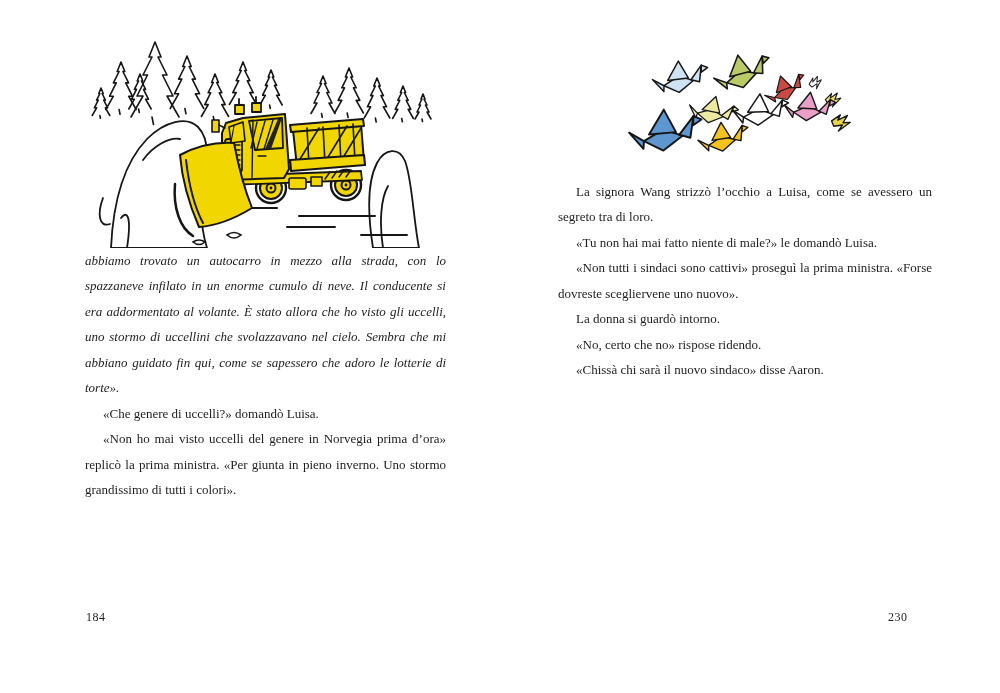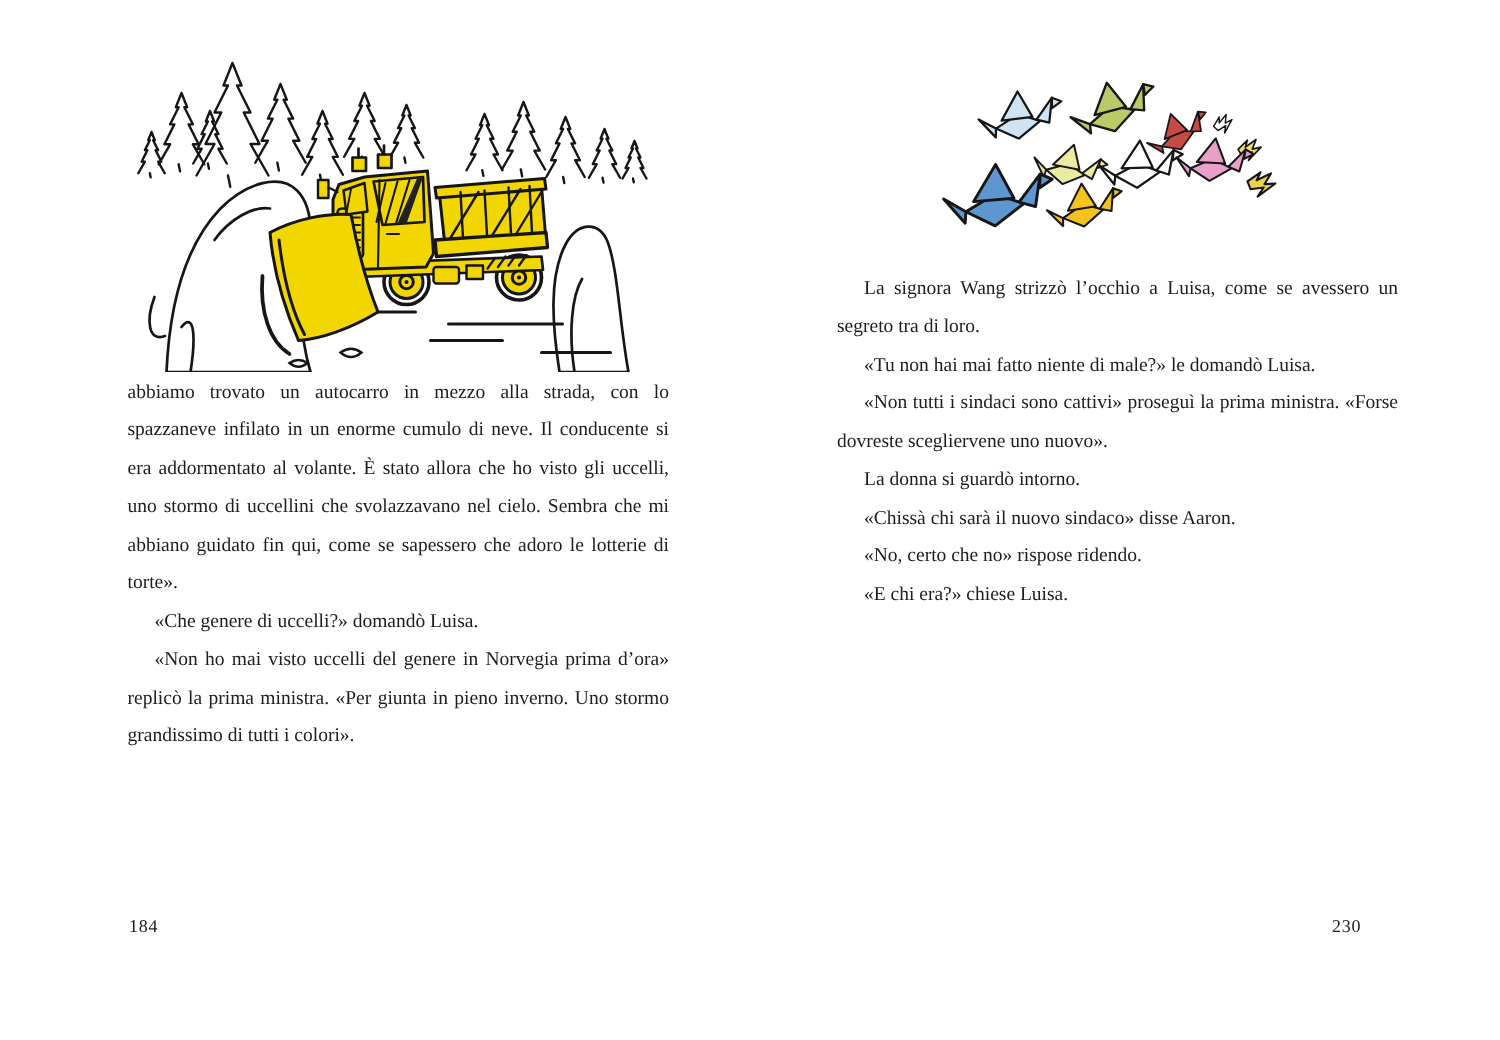--- a/index.html
+++ b/index.html
@@ -10,21 +10,21 @@
   }
   .page-spread{position:absolute;inset:0;}
   figure{margin:0;position:absolute;}
   #truck-fig{left:85px;top:36px;width:400px;height:212px;}
   #birds-fig{left:612px;top:48px;width:260px;height:122px;}
   .text-block{
     position:absolute;text-align:justify;
     font-size:13px;line-height:25.45px;
   }
   .text-block p{margin:0;text-indent:18px;}
-  .text-block p.noindent{text-indent:0;}
+  .text-block p.noindent{text-indent:0;font-style:italic;}
   #left-text{left:85px;top:248px;width:361px;}
   #right-text{left:558px;top:179px;width:374px;}
   .pagenum{position:absolute;top:610px;font-size:12px;letter-spacing:.5px;}
   #pagenum-left{left:86px;}
   #pagenum-right{left:888px;}
   svg{display:block;width:100%;height:100%;}
 </style>
 </head>
 <body>
 
@@ -162,20 +162,19 @@
         <use href="#crane" transform="translate(102,92) rotate(-12) scale(1.05)" fill="#f4c31d"></use>
       </g>
     </svg>
   </figure>
 
   <div id="right-text" class="text-block">
     <p>La signora Wang strizzò l’occhio a Luisa, come se avessero un segreto tra di loro.</p>
     <p>«Tu non hai mai fatto niente di male?» le domandò Luisa.</p>
     <p>«Non tutti i sindaci sono cattivi» proseguì la prima ministra. «Forse dovreste scegliervene uno nuovo».</p>
     <p>La donna si guardò intorno.</p>
+    <p>«No, certo che no» rispose ridendo.</p>
     <p>«Chissà chi sarà il nuovo sindaco» disse Aaron.</p>
-    <p>«No, certo che no» rispose ridendo.</p>
-    <p>«E chi era?» chiese Luisa.</p>
   </div>
 
   <div id="pagenum-right" class="pagenum">230</div>
 
 </div>
 
 </body></html>

